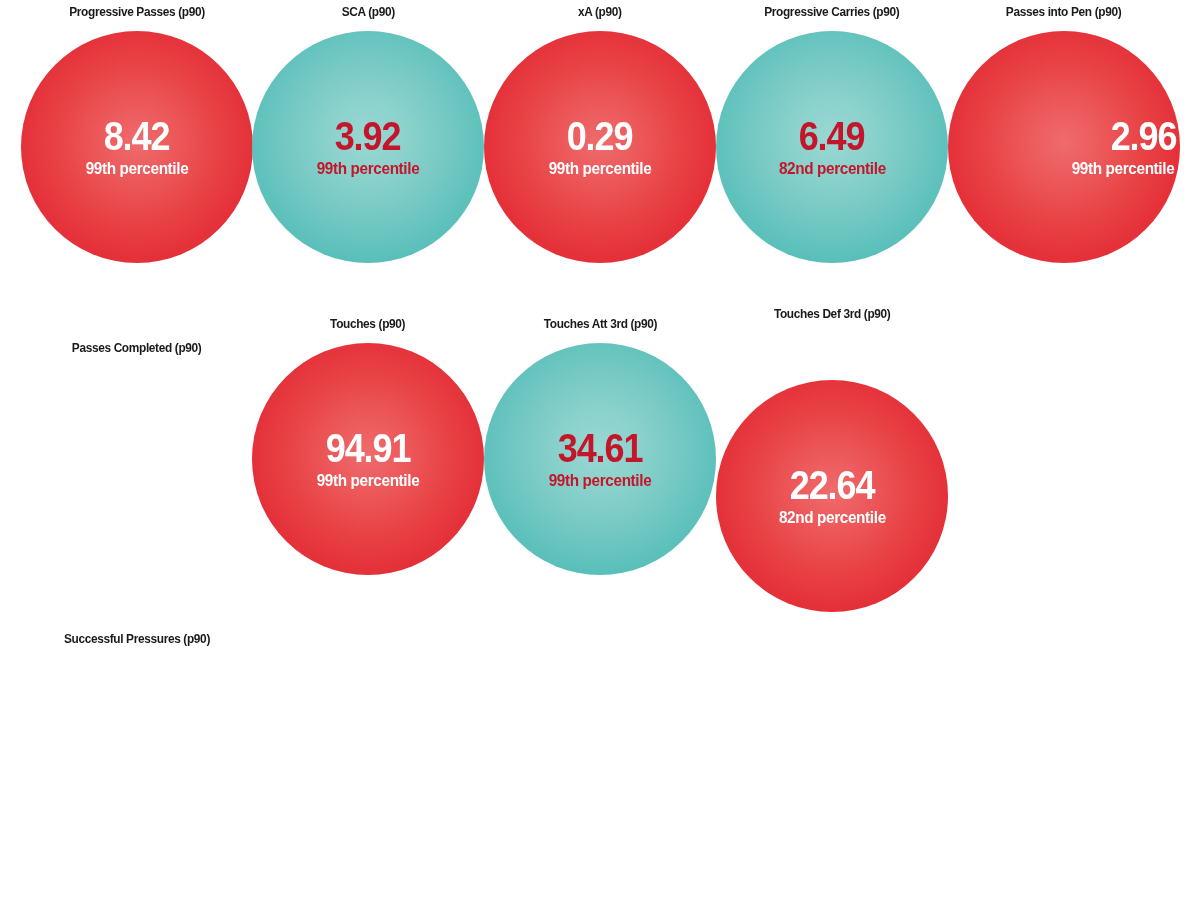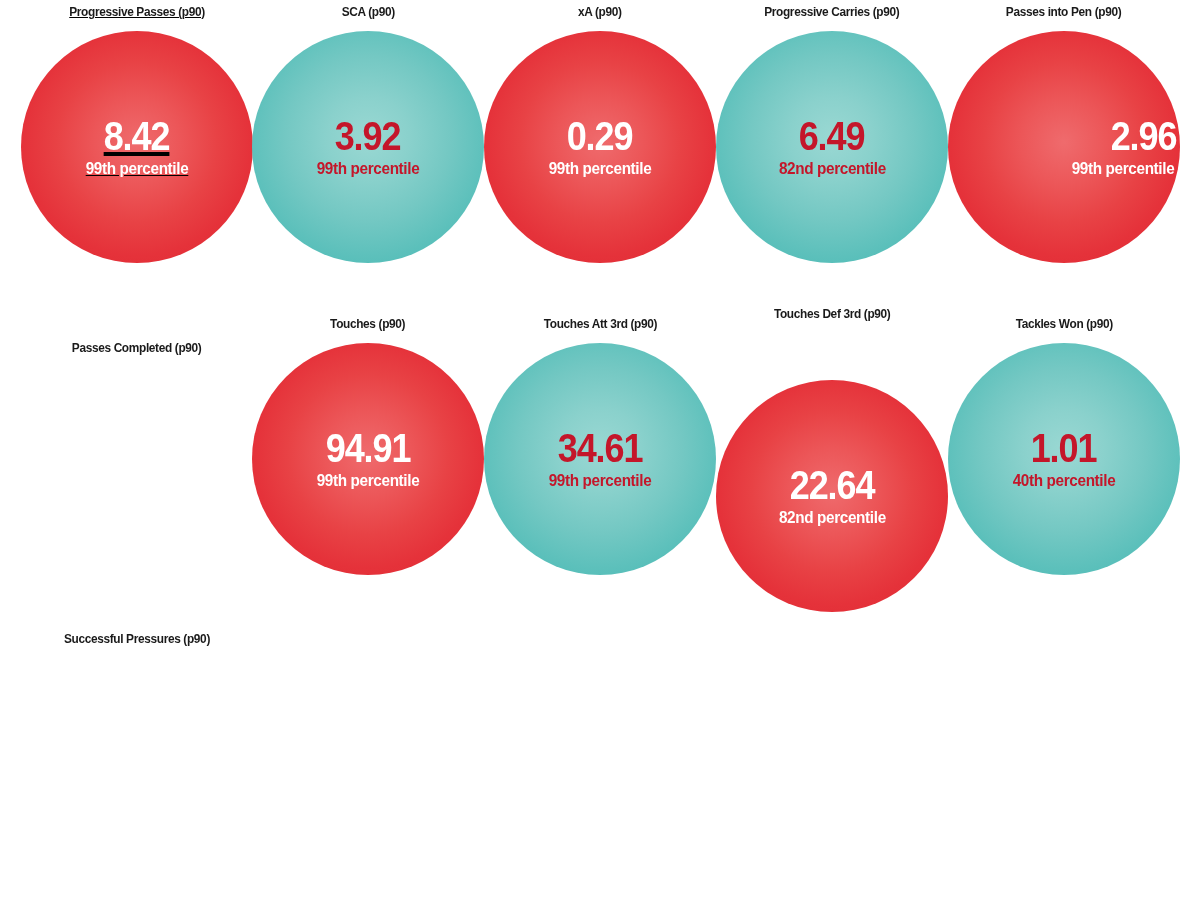--- a/index.html
+++ b/index.html
@@ -92,21 +92,21 @@
     margin-top: 3px;
   }
 
   .text-white  { color: #ffffff; }
   .text-crimson { color: #c4162a; }
 </style>
 </head>
 <body>
 
 <div id="bubble-grid">
-    <div class="bubble-cell" style="left: 21px; top: 3px; width: 232px; text-decoration: underline;">
+    <div class="bubble-cell" style="left: 21px; top: 3px; width: 232px;">
       <div class="bubble-title">Progressive Passes (p90)</div>
       <div class="bubble-circle red" style="width: 232px; height: 232px; margin-top: 10px;">
         <div class="bubble-value text-white">8.42</div>
         <div class="bubble-pct text-white">99th percentile</div>
       </div>
     </div>
     <div class="bubble-cell" style="left: 252px; top: 3px; width: 232px;">
       <div class="bubble-title">SCA (p90)</div>
       <div class="bubble-circle teal" style="width: 232px; height: 232px; margin-top: 10px;">
         <div class="bubble-value text-crimson">3.92</div>
@@ -151,23 +151,16 @@
         <div class="bubble-pct text-crimson">99th percentile</div>
       </div>
     </div>
     <div class="bubble-cell" style="left: 716px; top: 305px; width: 232px; gap: 47px;">
       <div class="bubble-title">Touches Def 3rd (p90)</div>
       <div class="bubble-circle red" style="width: 232px; height: 232px; margin-top: 10px;">
         <div class="bubble-value text-white">22.64</div>
         <div class="bubble-pct text-white">82nd percentile</div>
       </div>
     </div>
-    <div class="bubble-cell" style="left: 948px; top: 315px; width: 232px;">
-      <div class="bubble-title">Tackles Won (p90)</div>
-      <div class="bubble-circle teal" style="width: 232px; height: 232px; margin-top: 10px;">
-        <div class="bubble-value text-crimson">1.01</div>
-        <div class="bubble-pct text-crimson">40th percentile</div>
-      </div>
-    </div>
     <div class="bubble-cell" style="left: 21px; top: 630px; width: 232px;">
       <div class="bubble-title">Successful Pressures (p90)</div>
     </div>
   </div>
 
 </body></html>

